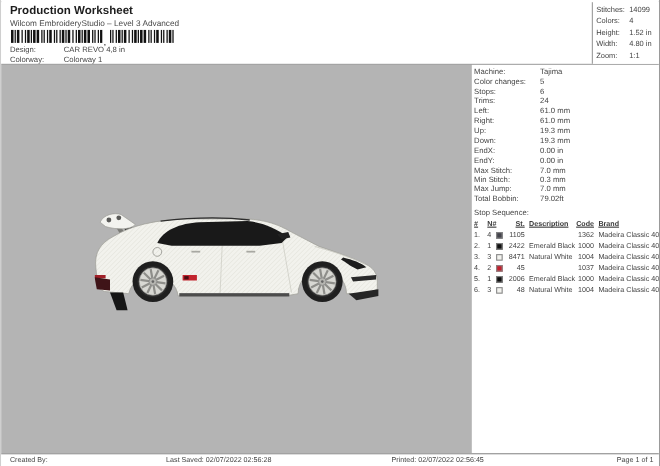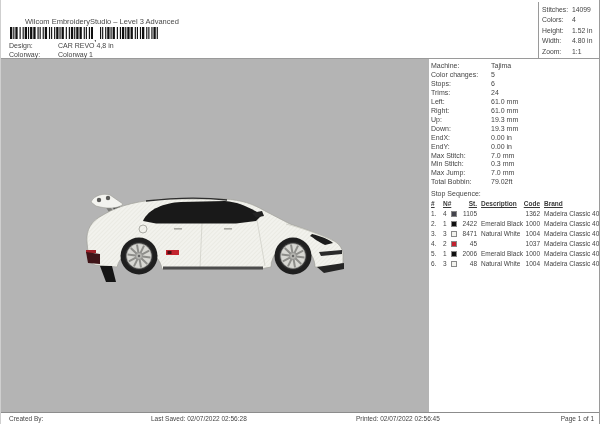--- a/index.html
+++ b/index.html
@@ -7,21 +7,21 @@
     position:relative;width:600px;height:424px;background:#fff;
     font-family:"Liberation Sans","DejaVu Sans",sans-serif;color:#3b3b3b;
     overflow:hidden;box-sizing:border-box;
     border-left:1px solid #cfcfcf;border-right:1px solid #9a9a9a;
   }
   .top-rule{position:absolute;top:1px;left:0;right:0;height:0;border-top:1px solid #8c8c8c;}
   
   .header{position:absolute;top:0;left:0;width:100%;height:59px;background:#fff;
           border-bottom:1px solid #9a9a9a;box-sizing:border-box;}
   .title{position:absolute;left:8px;top:4px;font-size:10.5px;font-weight:bold;color:#1e1e1e;white-space:nowrap;}
-  .subtitle{position:absolute;left:24px;top:17px;font-size:7.5px;color:#4a4a4a;white-space:nowrap;}
+  .subtitle{position:absolute;left:8px;top:17px;font-size:7.5px;color:#4a4a4a;white-space:nowrap;}
   .barcode{position:absolute;left:8px;top:27px;}
   .hkv{position:absolute;left:8px;font-size:7px;color:#444;white-space:nowrap;}
   .hkv .k{display:inline-block;width:49px;}
   .row-design{top:42px;}
   .row-colorway{top:51px;}
   
   .stats-box{position:absolute;left:537px;top:2px;width:62px;height:56px;
              border-left:1px solid #9a9a9a;box-sizing:border-box;padding:3px 0 0 3px;background:#fff;}
   .stats-row{display:flex;font-size:6.8px;line-height:10.4px;color:#444;white-space:nowrap;}
   .stats-row .k{width:30px;flex:none;}
@@ -50,20 +50,21 @@
   .f-printed{left:355px;}
   .f-page{right:5px;}
 </style>
 </head>
 <body>
 
 <div class="page">
   <div class="top-rule"></div>
 
   <div class="header">
+    <div class="title">Production Worksheet</div>
     <div class="subtitle">Wilcom EmbroideryStudio – Level 3 Advanced</div>
 
     <svg class="barcode" id="barcode" width="152" height="15">
         <rect x="147.69999999999996" y="0" width="1.15" height="12" fill="#111"></rect>
         <rect x="144.44999999999996" y="0" width="2.3" height="12" fill="#111"></rect>
         <rect x="142.34999999999997" y="0" width="1.15" height="12" fill="#111"></rect>
         <rect x="139.29999999999995" y="0" width="1.15" height="12" fill="#111"></rect>
         <rect x="137.19999999999996" y="0" width="1.15" height="12" fill="#111"></rect>
         <rect x="132.99999999999997" y="0" width="2.3" height="12" fill="#111"></rect>
         <rect x="130.89999999999998" y="0" width="1.15" height="12" fill="#111"></rect>

